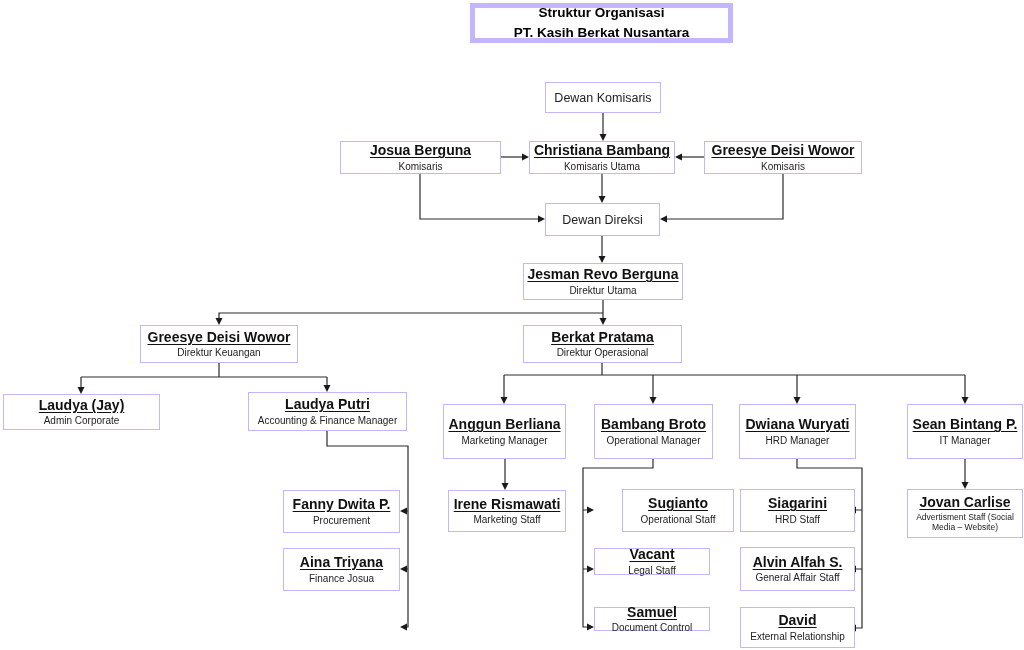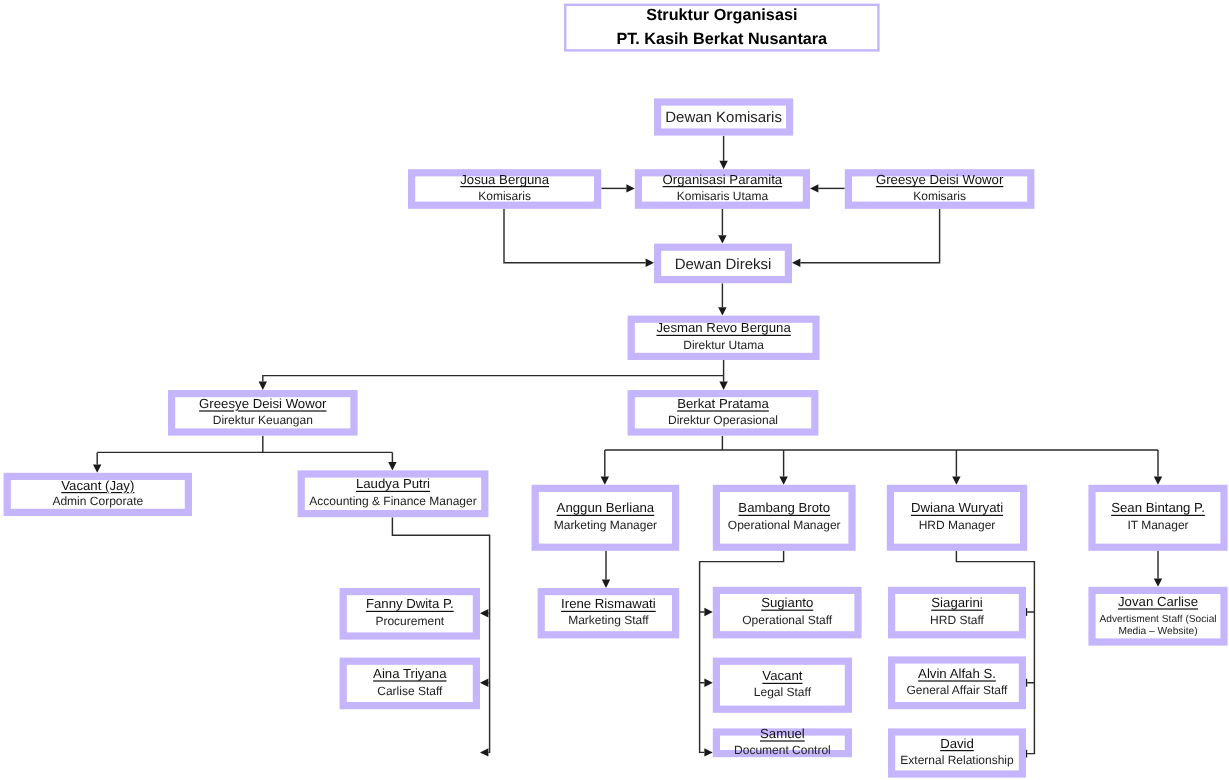--- a/index.html
+++ b/index.html
@@ -4,32 +4,32 @@
 <style>
   html,body{margin:0;padding:0;background:#ffffff;}
   #stage{
     position:relative;width:1024px;height:650px;background:#ffffff;overflow:hidden;
     font-family:"Liberation Sans", sans-serif;color:#1a1a1a;
   }
   #wires{position:absolute;left:0;top:0;z-index:0;}
   #wires path{stroke:#2b2b2b;stroke-width:1.2;fill:none;}
   #wires polygon{fill:#1a1a1a;stroke:none;}
   .node{
-    position:absolute;z-index:1;background:#ffffff;border:6px solid #c4b5fd;
+    position:absolute;z-index:1;background:#ffffff;border:1px solid #c4b5fd;
     display:flex;flex-direction:column;align-items:center;justify-content:center;
     text-align:center;box-sizing:border-box;padding:1px 3px;
   }
   .node .nm{
-    font-size:11px;font-weight:normal;text-decoration:underline;
+    font-size:14px;font-weight:bold;text-decoration:underline;
     text-underline-offset:2px;line-height:1.25;color:#111;white-space:nowrap;text-align:right;
   }
   .node .rl{font-size:10px;line-height:1.3;color:#222;}
   .node .rl.small{font-size:8.5px;line-height:1.25;}
   .node .lbl{font-size:12.5px;color:#222;}
-  .node.title{border:2px solid #c4b5fd;}
+  .node.title{border:5px solid #c4b5fd;}
   .node.title .t1,.node.title .t2{
     font-size:13.5px;font-weight:bold;line-height:1.45;color:#000;
   }
 </style>
 </head>
 <body>
 
 <div id="stage">
 
   <svg id="wires" width="1024" height="650" viewBox="0 0 1024 650">
@@ -98,21 +98,21 @@
 
   <div class="node" style="left:545px;top:82px;width:116px;height:31px">
     <div class="lbl">Dewan Komisaris</div>
   </div>
 
   <div class="node" style="left:340px;top:141px;width:161px;height:33px">
     <div class="nm">Josua Berguna</div>
     <div class="rl">Komisaris</div>
   </div>
   <div class="node" style="left:529px;top:141px;width:146px;height:33px">
-    <div class="nm">Organisasi Paramita</div>
+    <div class="nm">Christiana Bambang</div>
     <div class="rl">Komisaris Utama</div>
   </div>
   <div class="node" style="left:704px;top:141px;width:158px;height:33px">
     <div class="nm">Greesye Deisi Wowor</div>
     <div class="rl">Komisaris</div>
   </div>
 
   <div class="node" style="left:545px;top:203px;width:115px;height:33px">
     <div class="lbl">Dewan Direksi</div>
   </div>
@@ -125,21 +125,21 @@
   <div class="node" style="left:140px;top:325px;width:158px;height:38px">
     <div class="nm">Greesye Deisi Wowor</div>
     <div class="rl">Direktur Keuangan</div>
   </div>
   <div class="node" style="left:523px;top:325px;width:159px;height:38px">
     <div class="nm">Berkat Pratama</div>
     <div class="rl">Direktur Operasional</div>
   </div>
 
   <div class="node" style="left:3px;top:394px;width:157px;height:36px">
-    <div class="nm">Vacant (Jay)</div>
+    <div class="nm">Laudya (Jay)</div>
     <div class="rl">Admin Corporate</div>
   </div>
   <div class="node" style="left:248px;top:392px;width:159px;height:39px">
     <div class="nm">Laudya Putri</div>
     <div class="rl">Accounting &amp; Finance Manager</div>
   </div>
 
   <div class="node" style="left:443px;top:404px;width:123px;height:55px">
     <div class="nm">Anggun Berliana</div>
     <div class="rl">Marketing Manager</div>
@@ -156,33 +156,33 @@
     <div class="nm">Sean Bintang P.</div>
     <div class="rl">IT Manager</div>
   </div>
 
   <div class="node" style="left:283px;top:490px;width:117px;height:43px">
     <div class="nm">Fanny Dwita P.</div>
     <div class="rl">Procurement</div>
   </div>
   <div class="node" style="left:283px;top:548px;width:117px;height:43px">
     <div class="nm">Aina Triyana</div>
-    <div class="rl">Carlise Staff</div>
+    <div class="rl">Finance Josua</div>
   </div>
 
   <div class="node" style="left:448px;top:490px;width:118px;height:42px">
     <div class="nm">Irene Rismawati</div>
     <div class="rl">Marketing Staff</div>
   </div>
 
-  <div class="node" style="left:594px;top:489px;width:124px;height:43px">
+  <div class="node" style="left:622px;top:489px;width:112px;height:43px">
     <div class="nm">Sugianto</div>
     <div class="rl">Operational Staff</div>
   </div>
-  <div class="node" style="left:594px;top:548px;width:116px;height:46px">
+  <div class="node" style="left:594px;top:548px;width:116px;height:27px">
     <div class="nm">Vacant</div>
     <div class="rl">Legal Staff</div>
   </div>
   <div class="node" style="left:594px;top:607px;width:116px;height:24px">
     <div class="nm">Samuel</div>
     <div class="rl">Document Control</div>
   </div>
 
   <div class="node" style="left:740px;top:489px;width:115px;height:43px">
     <div class="nm">Siagarini</div>

